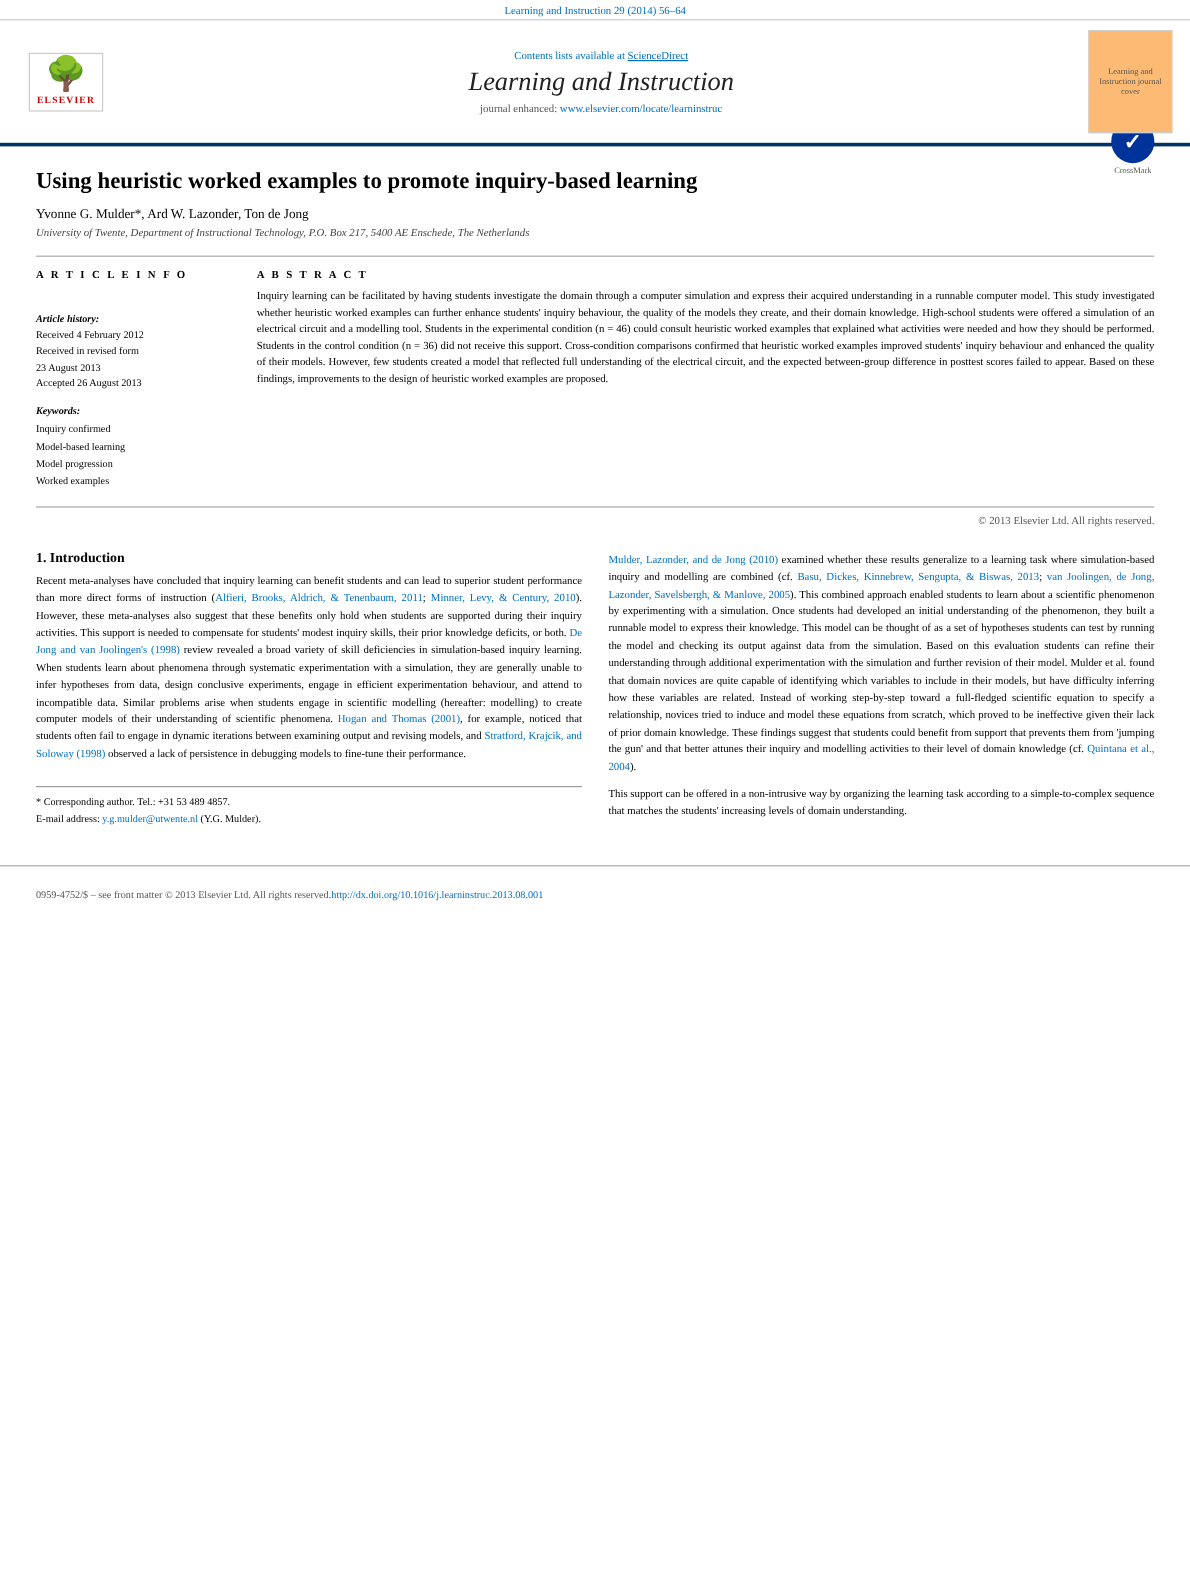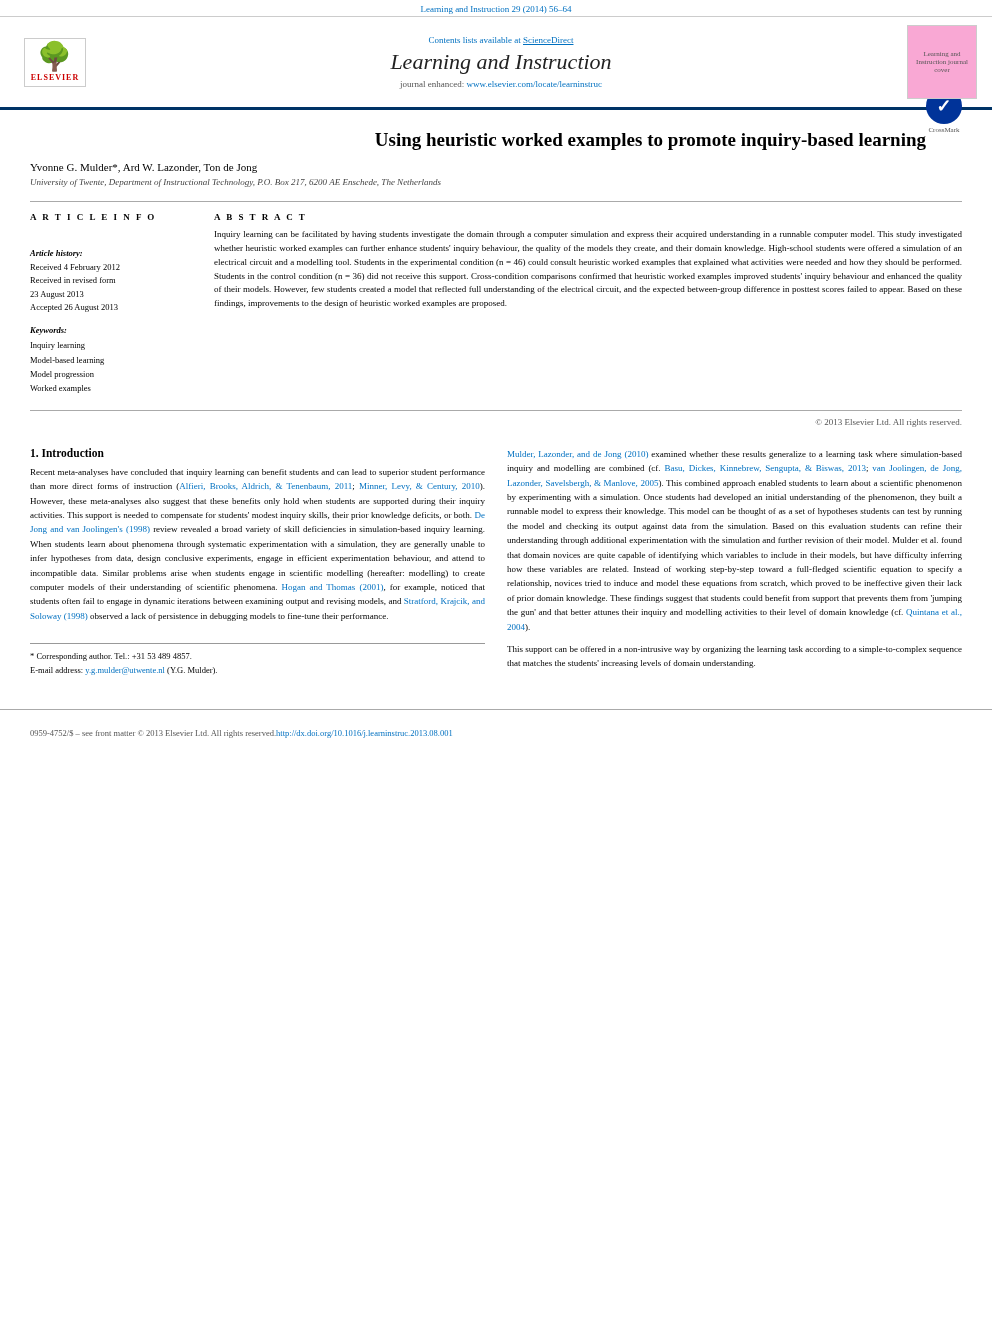--- a/index.html
+++ b/index.html
@@ -81,43 +81,42 @@
 
     .journal-header .right-logo {
       width: 80px;
       display: flex;
       align-items: center;
       justify-content: center;
     }
     .right-logo-box {
       border: 1px solid #ccc;
       width: 70px;
-      height: 74px;
+      height: 86px;
       display: flex;
       align-items: center;
       justify-content: center;
       font-size: 8px;
       text-align: center;
       color: #555;
-      background: #f9a8d4;
+      background: #fdba74;
     }
 
     
     .main-content {
       padding: 18px 30px 20px;
     }
 
     
     .article-title {
       font-size: 19px;
       font-weight: bold;
       color: #000;
       margin-bottom: 8px;
       line-height: 1.3;
-      text-align: right;
     }
     .authors {
       font-size: 11px;
       color: #000;
       margin-bottom: 4px;
     }
     .affiliation {
       font-size: 9px;
       font-style: italic;
       color: #444;
@@ -313,38 +312,38 @@
     <div class="crossmark-circle">✓</div>
     <div class="crossmark-text">CrossMark</div>
   </div>
 
   <div class="article-title">Using heuristic worked examples to promote inquiry-based learning</div>
 
   <div class="authors">
     <span>Yvonne G. Mulder*, Ard W. Lazonder, Ton de Jong</span>
   </div>
 
-  <div class="affiliation">University of Twente, Department of Instructional Technology, P.O. Box 217, 6200 AE Enschede, The Netherlands</div>
+  <div class="affiliation">University of Twente, Department of Instructional Technology, P.O. Box 217, 5400 AE Enschede, The Netherlands</div>
 
   <div class="two-col">
 
     <div class="left-col">
       <div class="section-header-small">A R T I C L E   I N F O</div>
 
       <div class="article-info-block">
         <span class="info-label">Article history:</span>
         <div class="info-text">Received 4 February 2012</div>
         <div class="info-text">Received in revised form</div>
         <div class="info-text">23 August 2013</div>
         <div class="info-text">Accepted 26 August 2013</div>
       </div>
 
       <div class="keywords-block">
         <span class="info-label">Keywords:</span>
-        <div class="keyword-item">Inquiry learning</div>
+        <div class="keyword-item">Inquiry confirmed</div>
         <div class="keyword-item">Model-based learning</div>
         <div class="keyword-item">Model progression</div>
         <div class="keyword-item">Worked examples</div>
       </div>
     </div>
 
     <div class="right-col">
       <div class="section-header-small">A B S T R A C T</div>
       <div class="abstract-text">Inquiry learning can be facilitated by having students investigate the domain through a computer simulation and express their acquired understanding in a runnable computer model. This study investigated whether heuristic worked examples can further enhance students' inquiry behaviour, the quality of the models they create, and their domain knowledge. High-school students were offered a simulation of an electrical circuit and a modelling tool. Students in the experimental condition (n = 46) could consult heuristic worked examples that explained what activities were needed and how they should be performed. Students in the control condition (n = 36) did not receive this support. Cross-condition comparisons confirmed that heuristic worked examples improved students' inquiry behaviour and enhanced the quality of their models. However, few students created a model that reflected full understanding of the electrical circuit, and the expected between-group difference in posttest scores failed to appear. Based on these findings, improvements to the design of heuristic worked examples are proposed.</div>
     </div>

